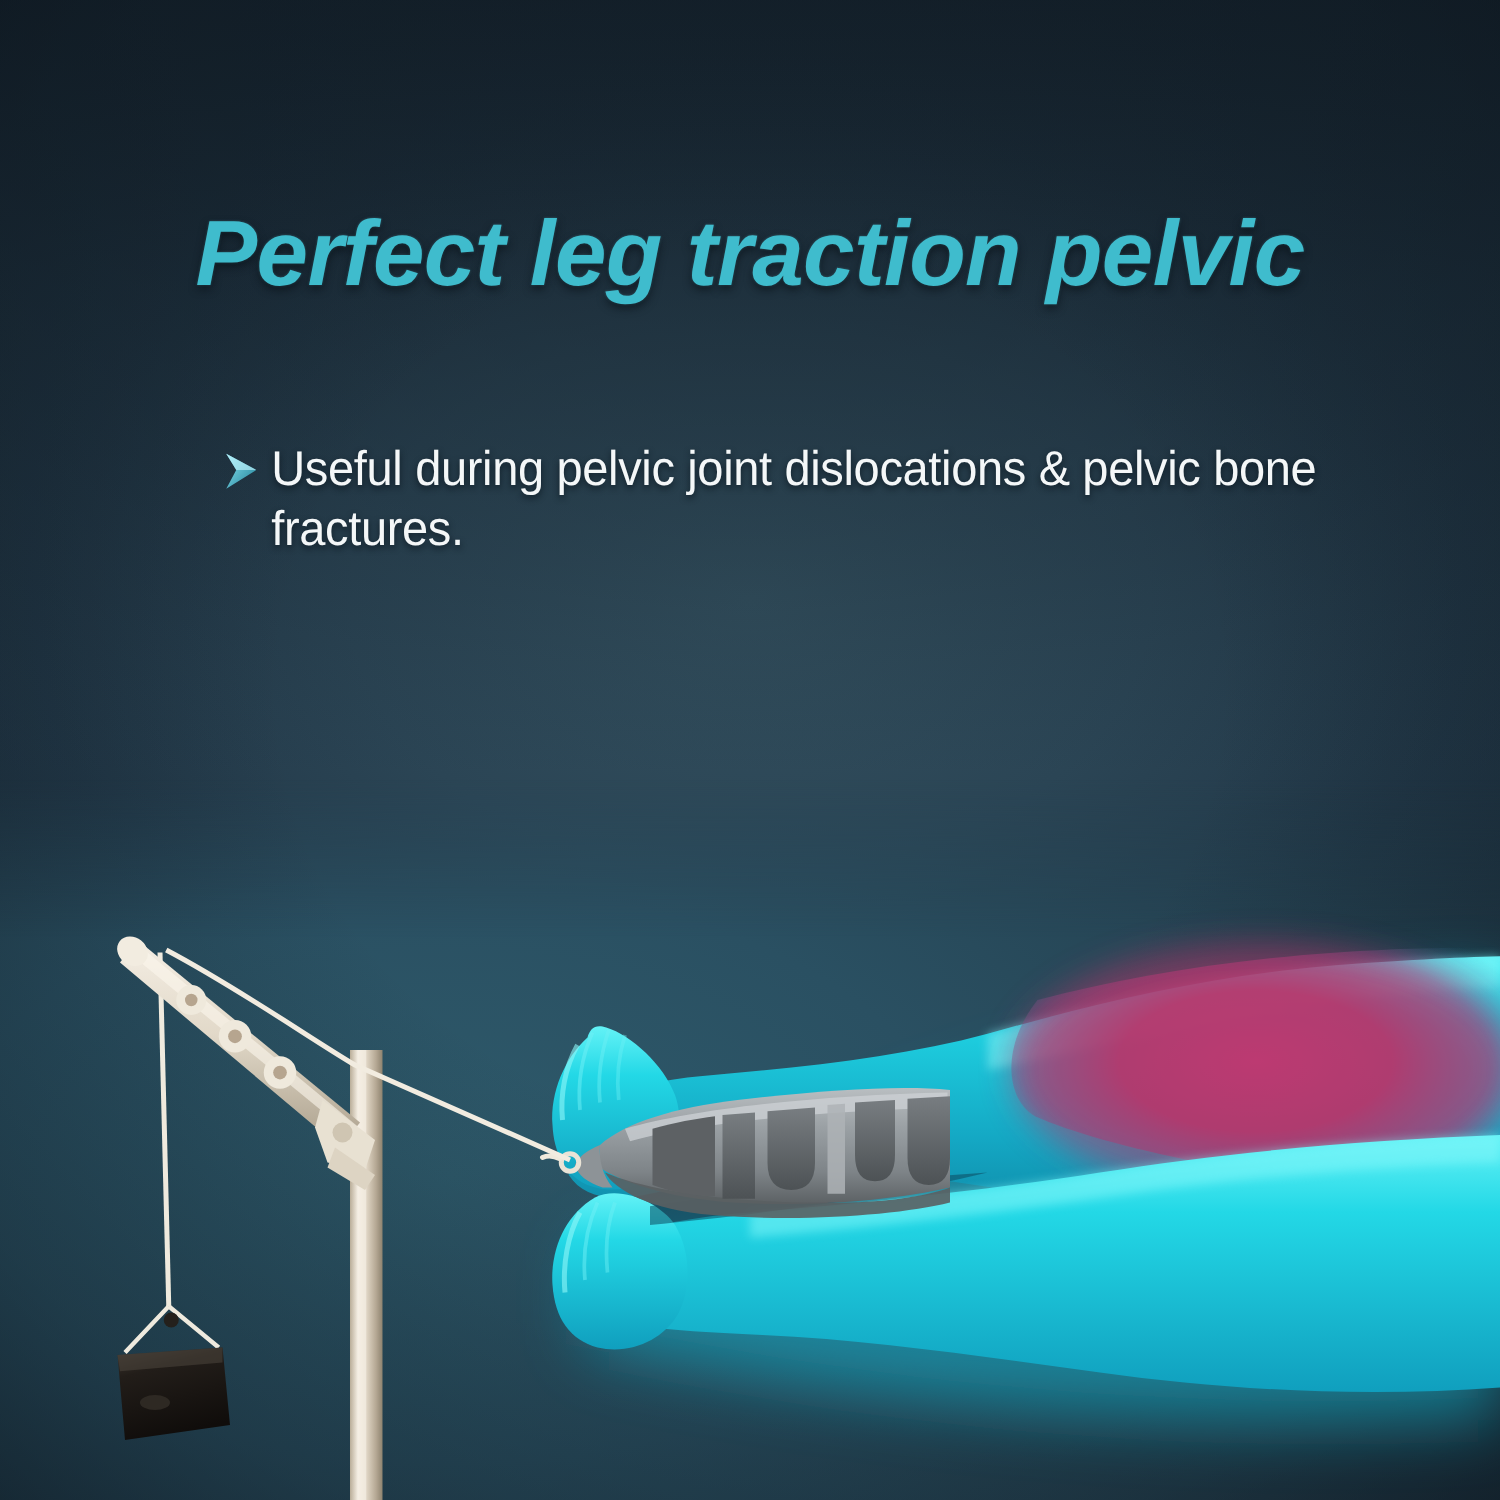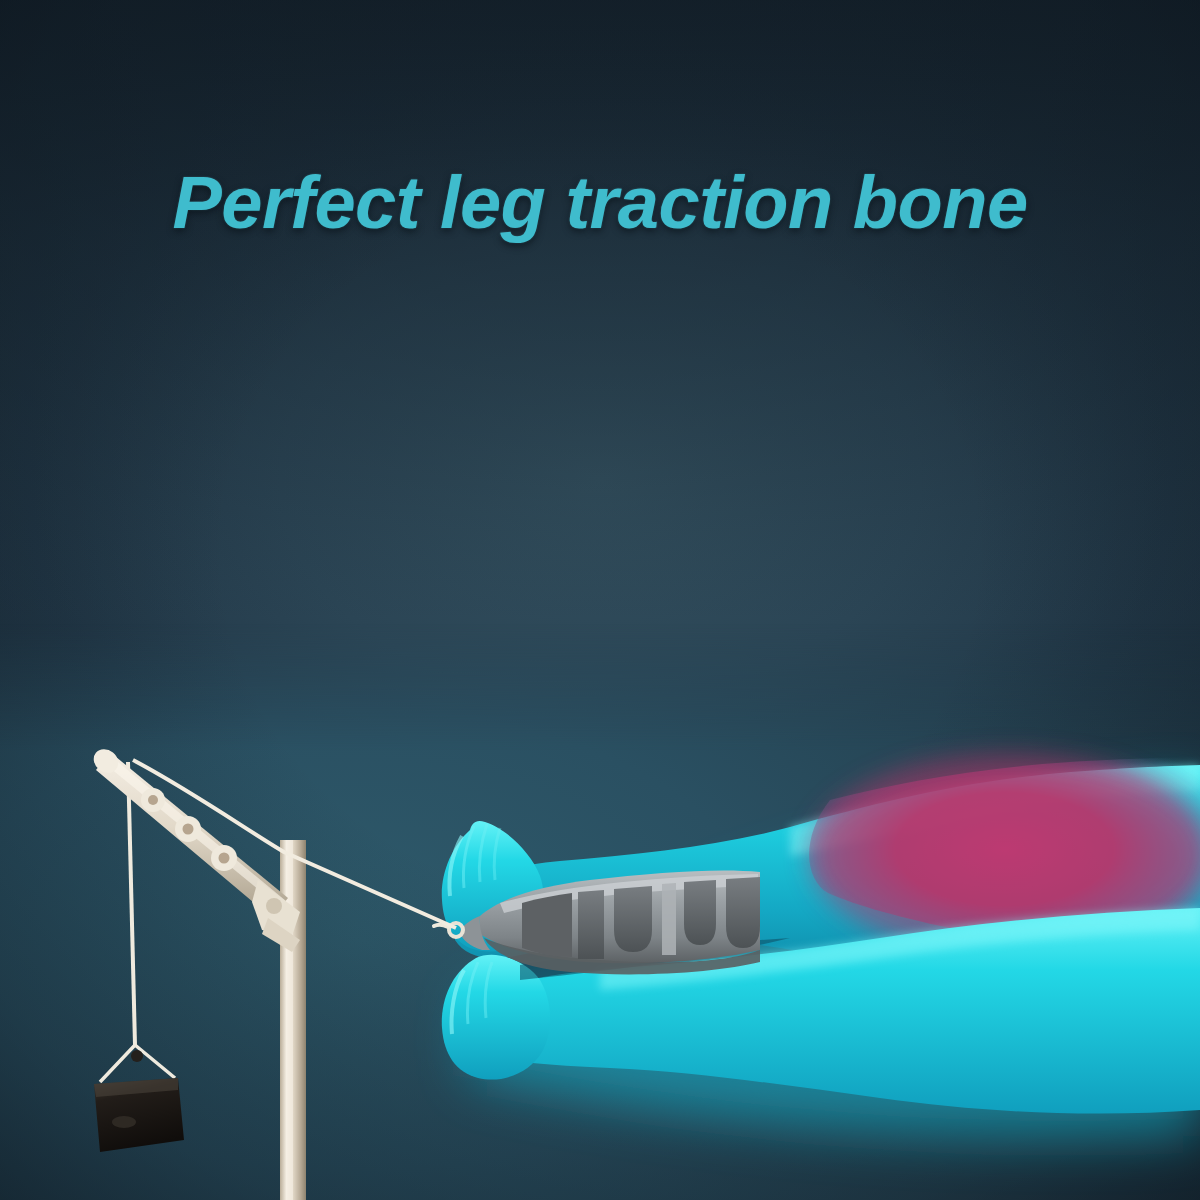--- a/index.html
+++ b/index.html
@@ -286,21 +286,36 @@
           <path d="M 94 1084 L 178 1078 L 184 1140 L 100 1152 Z" fill="url(#weightG)"></path>
           <path d="M 94 1084 L 178 1078 L 178 1090 L 96 1097 Z" fill="#4a423a" opacity="0.6"></path>
           <ellipse cx="124" cy="1122" rx="12" ry="6" fill="#35302a" opacity="0.75"></ellipse>
         </g>
       </g>
     </svg>
   </div>
 
   <div class="bg-vignette"></div>
 
-  <div class="title">Perfect leg traction bone</div>
+  <div class="title">Perfect leg traction pelvic</div>
 
   <div class="bullets">
 
 
+    <div class="bullet">
+      <span class="bullet-arrow">
+        <svg width="30" height="34" viewBox="0 0 30 34" xmlns="http://www.w3.org/2000/svg">
+          <defs>
+            <linearGradient id="arrB" x1="0" y1="0" x2="1" y2="1">
+              <stop offset="0" stop-color="#8fe8f5"></stop>
+                <stop offset="1" stop-color="#1d7f96"></stop>
+            </linearGradient>
+          </defs>
+          <path d="M3 3 L27 16 L3 31 L11 16 Z" fill="url(#arrB)"></path>
+          <path d="M3 3 L27 16 L11 16 Z" fill="#bff1fa" opacity="0.65"></path>
+        </svg>
+      </span>
+      <span class="bullet-text">Useful during pelvic joint dislocations &amp; pelvic bone fractures.</span>
+    </div>
 
   </div>
 
 </div>
 
 </body></html>

